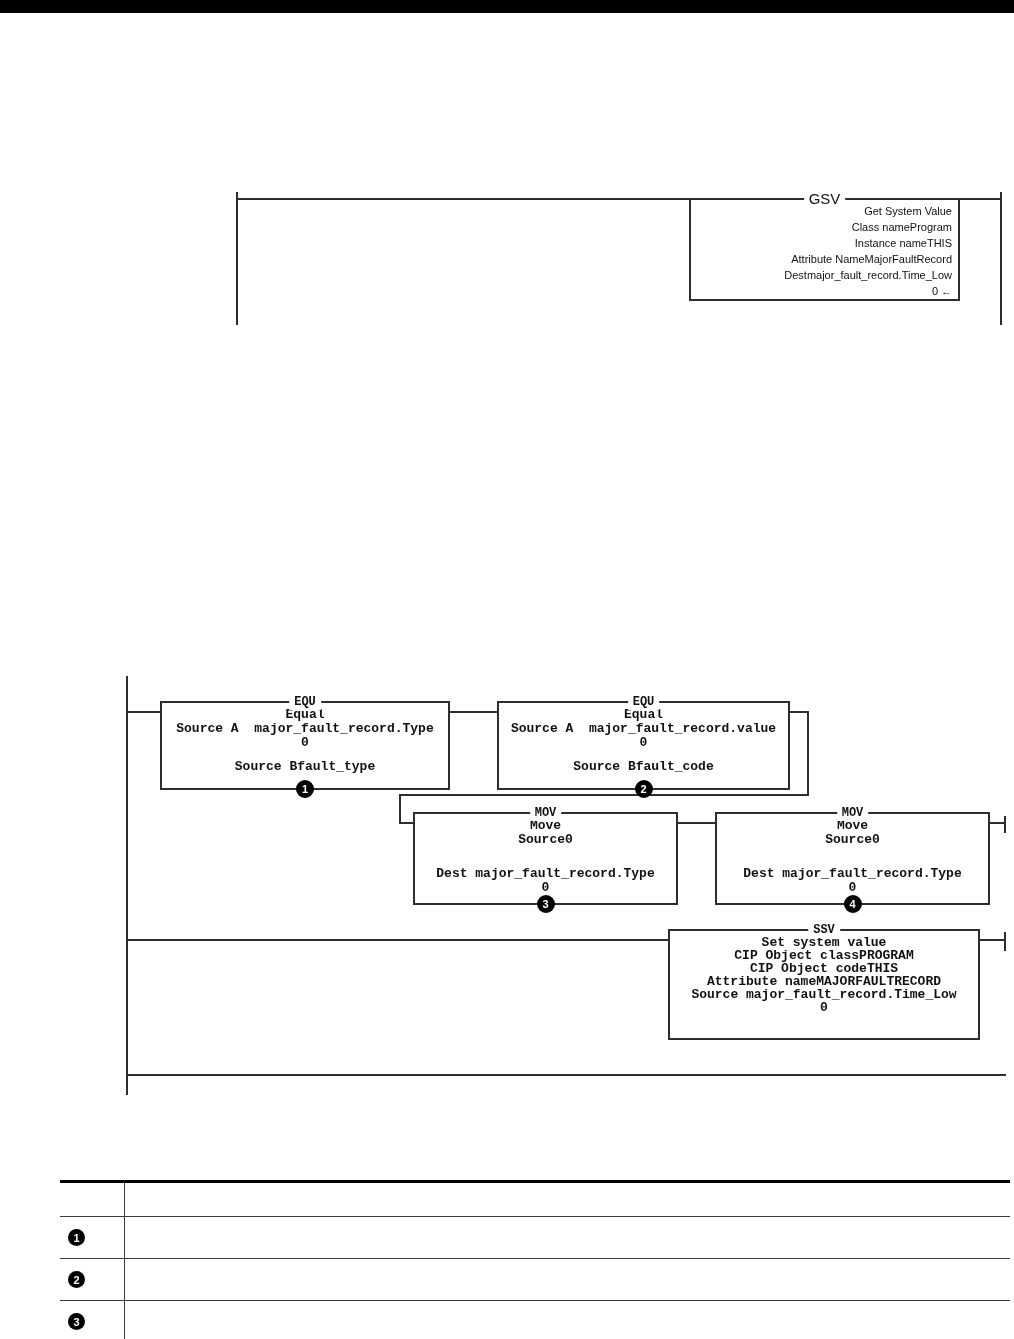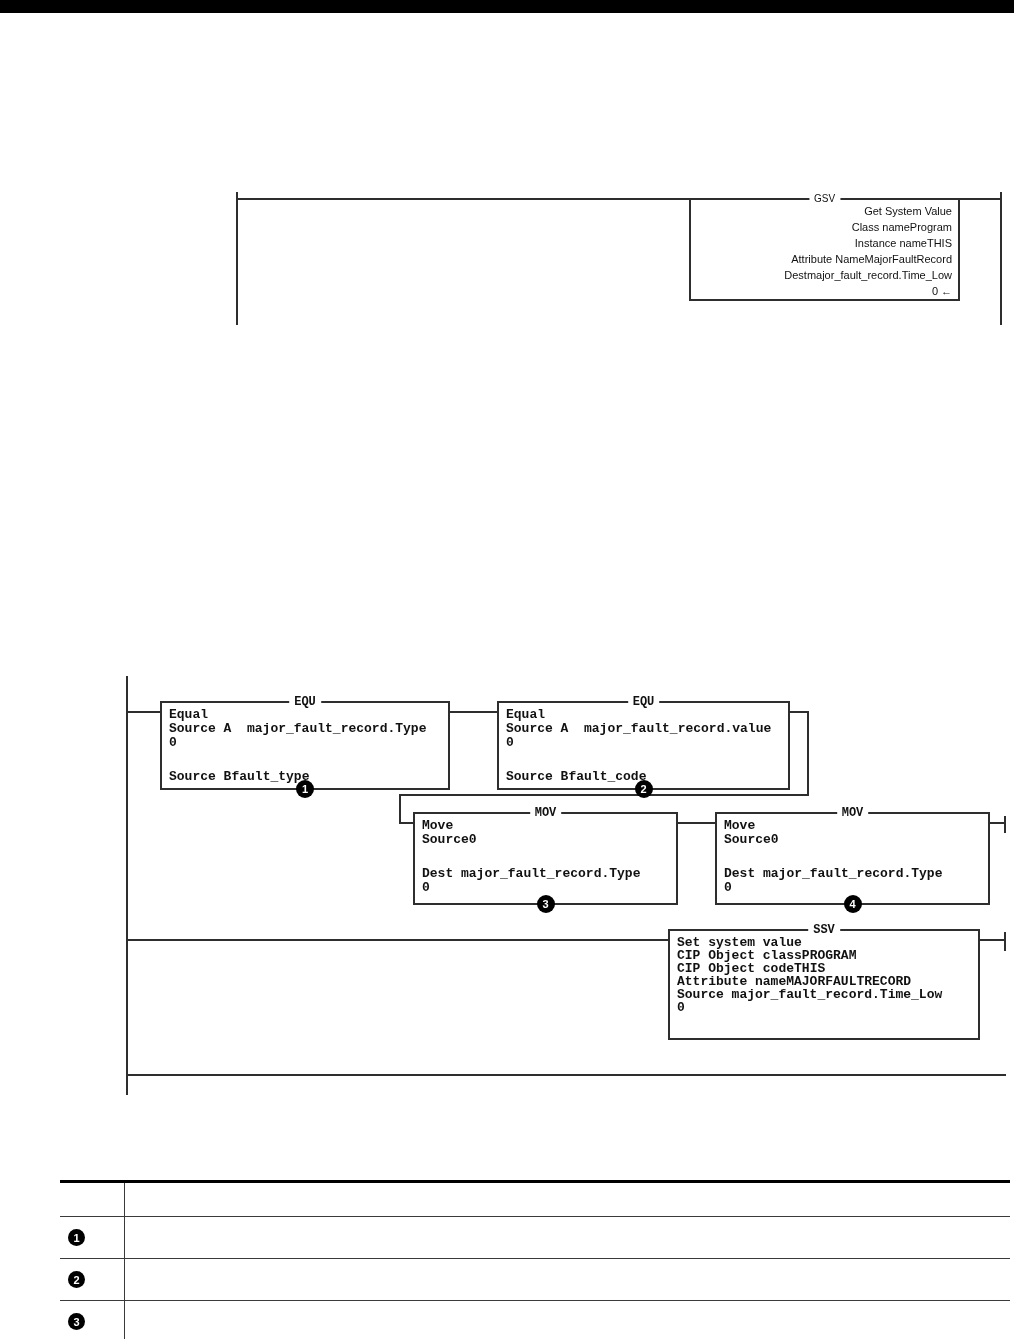--- a/index.html
+++ b/index.html
@@ -6,31 +6,31 @@
   body{
     width:1014px;height:1339px;position:relative;background:#ffffff;overflow:hidden;
     font-family:"Liberation Sans",sans-serif;color:#111;
   }
   .topbar{position:absolute;left:0;top:0;width:1014px;height:13px;background:#000}
   .wire{position:absolute;background:#2e2e2e}
   .h{height:2px}
   .v{width:2px}
   .ibox{position:absolute;border:2px solid #2e2e2e;background:#fff;box-sizing:border-box}
   .mn{position:absolute;top:-9px;left:50%;transform:translateX(-50%);background:#fff;
-      padding:0 5px;line-height:16px;font-size:10px;white-space:nowrap}
+      padding:0 5px;line-height:16px;font-size:15px;white-space:nowrap}
   
   .gsv{font-size:11px;padding-top:3px}
   .gsv .row{display:flex;justify-content:flex-end;padding:0 6px;line-height:16px;white-space:pre}
   .arrow{margin-left:3px}
   
   .mono{font-family:"Liberation Mono","DejaVu Sans Mono",monospace;font-weight:bold;
         font-size:13px;padding-top:5px}
-  .mono .row{display:flex;justify-content:flex-start;padding:0 7px;line-height:14px;white-space:pre}
+  .mono .row{display:flex;justify-content:center;padding:0 7px;line-height:14px;white-space:pre}
   .mono .mn{font-family:"Liberation Mono","DejaVu Sans Mono",monospace;font-weight:bold;font-size:12px}
-  .gap5{margin-top:20px}
+  .gap5{margin-top:10px}
   .gap20{margin-top:20px}
   .badge{position:absolute;bottom:-10px;left:50%;transform:translateX(-50%);
          width:18px;height:18px;border-radius:50%;background:#000;color:#fff;
          font-family:"Liberation Sans",sans-serif;font-size:11px;font-weight:bold;
          display:flex;align-items:center;justify-content:center}
   
   .legend{position:absolute;left:60px;top:1180px;width:950px;border-top:3px solid #000}
   .lrow{display:flex;border-bottom:1px solid #3a3a3a}
   .lrow.header{height:33px}
   .lrow.data{height:41px}

